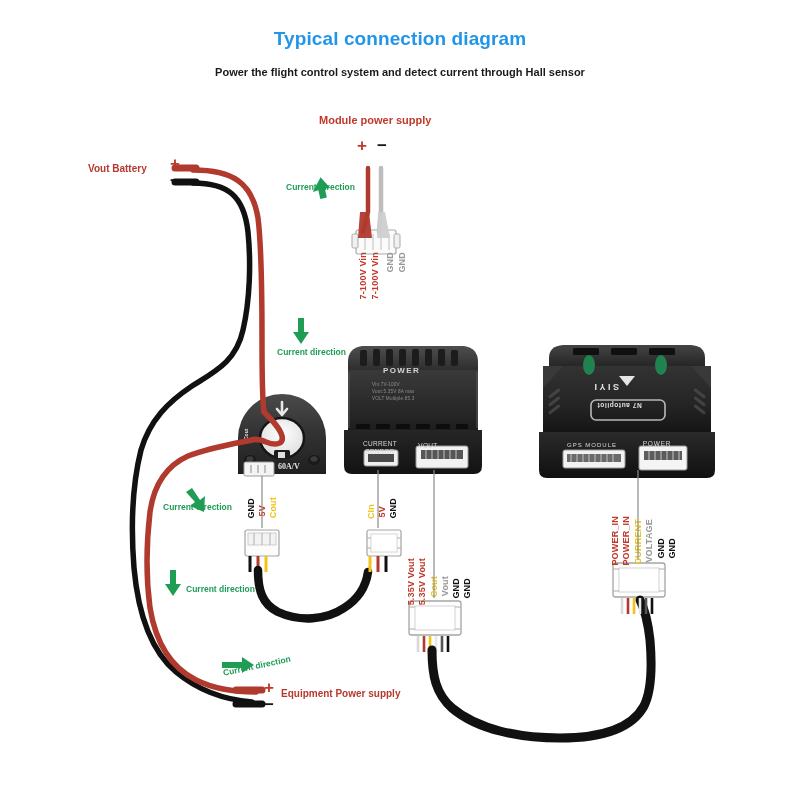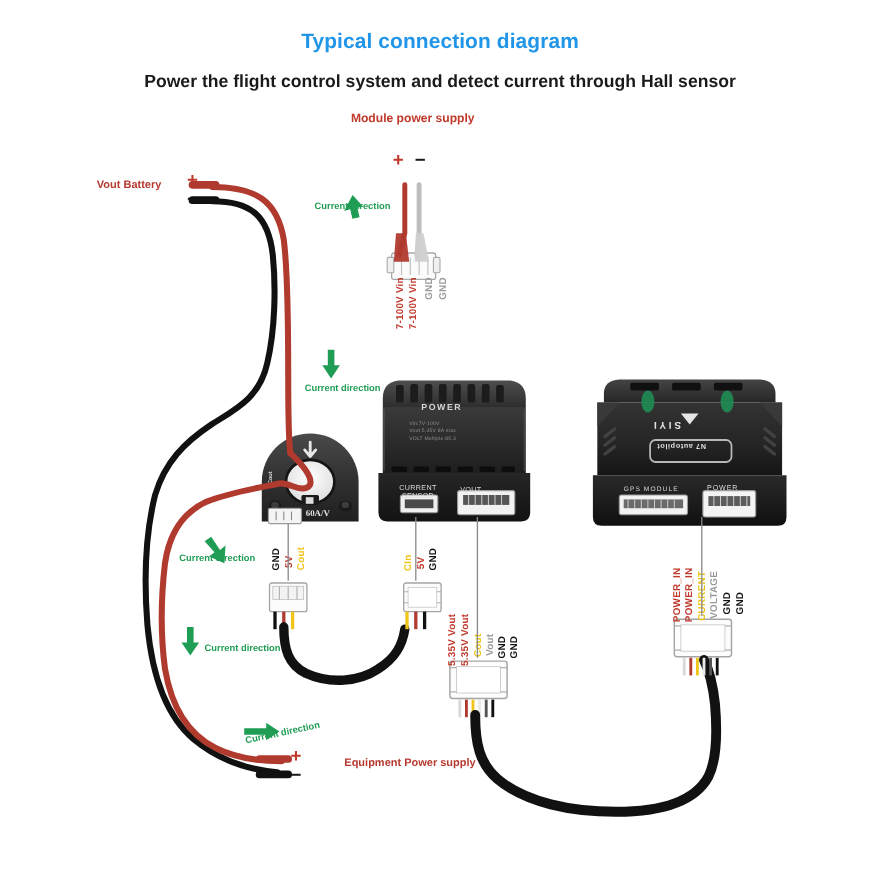--- a/index.html
+++ b/index.html
@@ -29,21 +29,21 @@
     text-align: center;
     font-size: 19px;
     font-weight: bold;
     color: #2196e8;
     letter-spacing: .1px;
   }
   .subtitle {
     left: 0; top: 66px;
     width: 800px;
     text-align: center;
-    font-size: 16px;
+    font-size: 11px;
     font-weight: bold;
     color: #1a1a1a;
   }
   .lbl-red    { color: #c0392b; }
   .lbl-gray   { color: #9a9a9a; }
   .lbl-yellow { color: #f0c419; }
   .lbl-black  { color: #111111; }
 
   .vlabel {
     writing-mode: vertical-rl;
@@ -419,25 +419,25 @@
       <path d="M222,662 L242,662 L242,657 L254,665 L242,673 L242,668 L222,668 Z"></path>
     </g>
   </svg>
 
   <div class="texts">
 
     <div class="abs name-red" style="left:88px; top:163px;">Vout Battery</div>
     <div class="abs plusminus" style="left:170px; top:155px;">+</div>
     <div class="abs plusminus pm-dark" style="left:170px; top:172px;">−</div>
 
-    <div class="abs big-head" style="left:319px; top:102px;">Module power supply</div>
+    <div class="abs big-head" style="left:319px; top:114px;">Module power supply</div>
     <div class="abs plusminus" style="left:357px; top:137px;">+</div>
     <div class="abs plusminus pm-dark" style="left:377px; top:137px;">−</div>
 
-    <div class="abs name-red" style="left:281px; top:688px;margin-left:32px;">Equipment Power supply</div>
+    <div class="abs name-red" style="left:281px; top:688px;">Equipment Power supply</div>
     <div class="abs plusminus" style="left:264px; top:679px;">+</div>
     <div class="abs plusminus pm-dark" style="left:264px; top:696px;">−</div>
 
     <div class="abs curdir" style="left:286px; top:182px;">Current direction</div>
     <div class="abs curdir" style="left:277px; top:347px;">Current direction</div>
     <div class="abs curdir" style="left:163px; top:502px;">Current direction</div>
     <div class="abs curdir" style="left:186px; top:584px;">Current direction</div>
     <div class="abs curdir" style="left:222px; top:668px; transform:rotate(-12deg); transform-origin:left top;">Current direction</div>
 
     <div class="abs vlabel lbl-red" style="left:358px; top:252px;">7-100V Vin</div>

